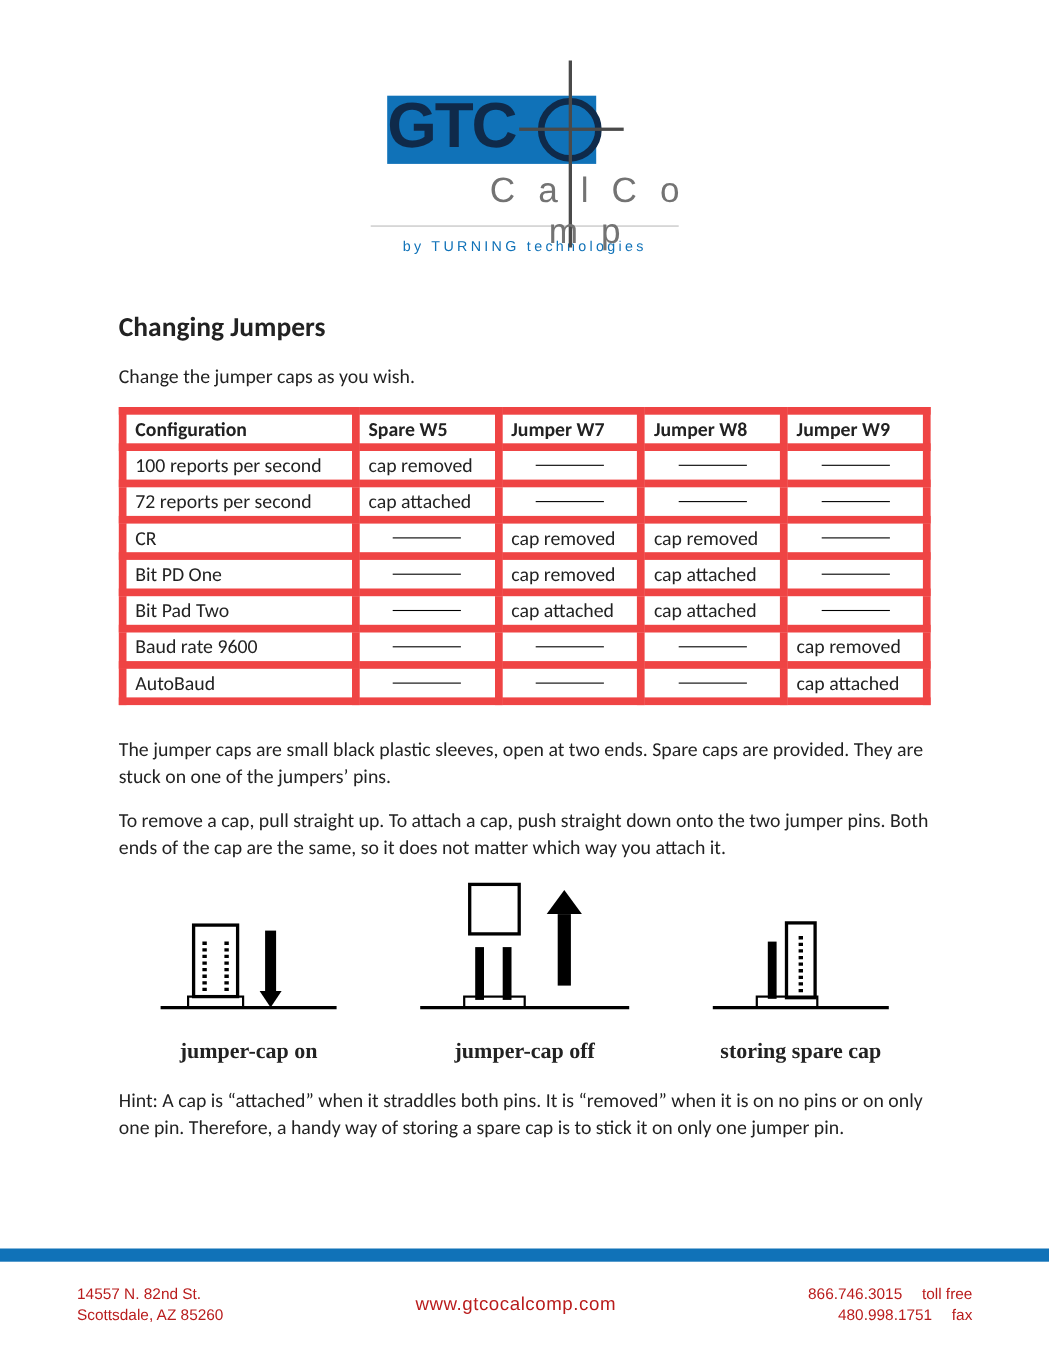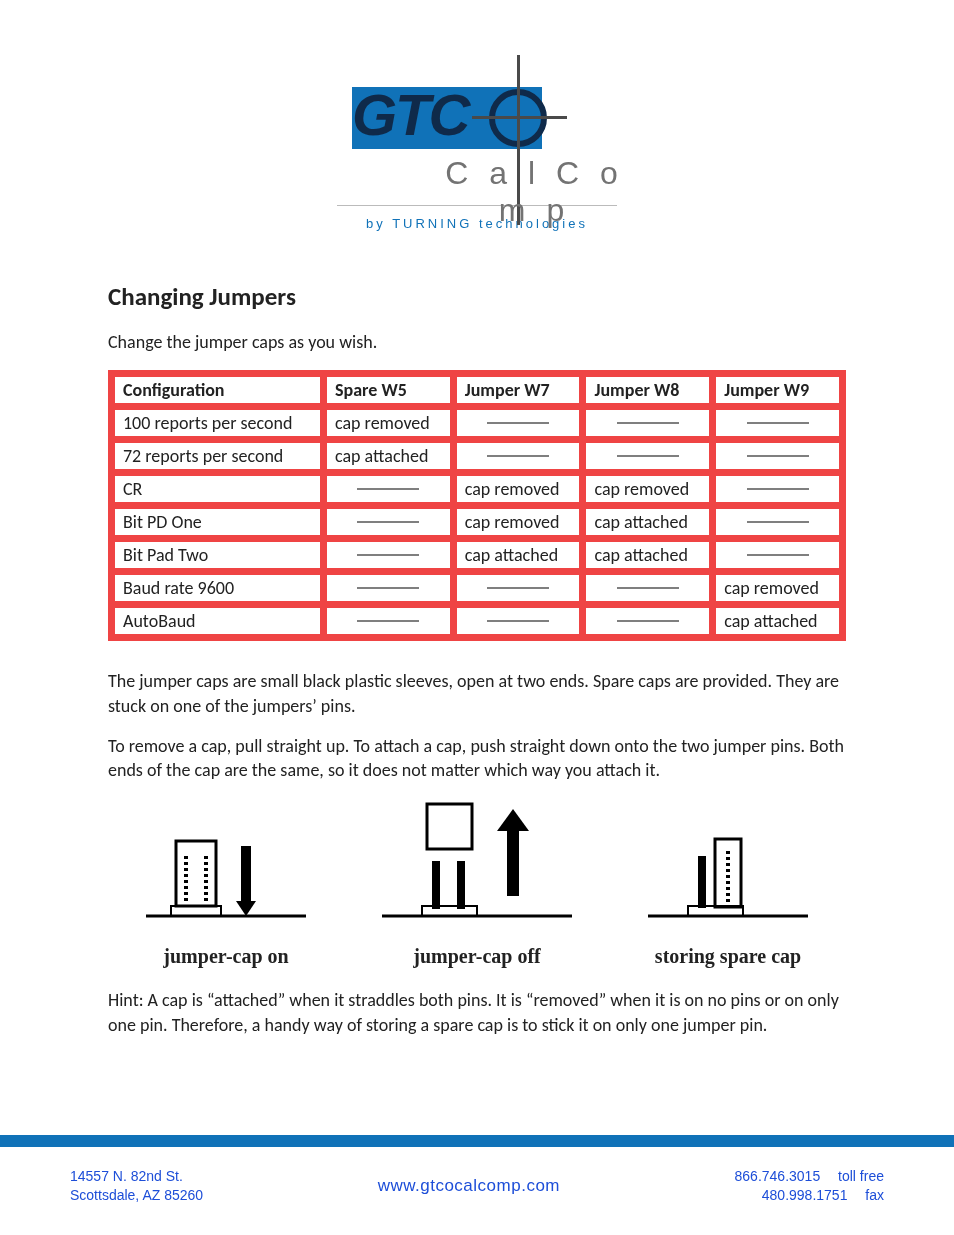--- a/index.html
+++ b/index.html
@@ -30,21 +30,20 @@
     background: #1072b8;
   }
   .gtc-text {
     position: absolute;
     left: 35px; top: 26px;
     font-family: Arial, sans-serif;
     font-weight: 800;
     font-size: 58px;
     letter-spacing: -2px;
     color: #0f2a4a;
-    font-style: italic;
   }
   .cross-circle {
     position: absolute;
     left: 172px; top: 34px;
     width: 58px; height: 58px;
     border: 6px solid #0f2a4a;
     border-radius: 50%;
   }
   .cross-v { position: absolute; left: 200px; top: 0; width: 3px; height: 170px; background:#4a4a4a; }
   .cross-h { position: absolute; left: 155px; top: 61px; width: 95px; height: 3px; background:#4a4a4a; }
@@ -121,21 +120,21 @@
   }
   .footer {
     position: absolute;
     left: 0; bottom: 30px;
     width: 100%;
     padding: 0 70px;
     display: flex;
     justify-content: space-between;
     align-items: flex-start;
     font-family: Arial, sans-serif;
-    color: #1d4ed8;
+    color: #b91c1c;
     font-size: 14px;
   }
   .footer .addr { line-height: 1.35; }
   .footer .site { font-size: 17px; letter-spacing: 0.5px; align-self: center; }
   .footer .phones { text-align: right; line-height: 1.35; }
   .footer .phones span.lbl { margin-left: 14px; }
 </style>
 </head>
 <body>
 

